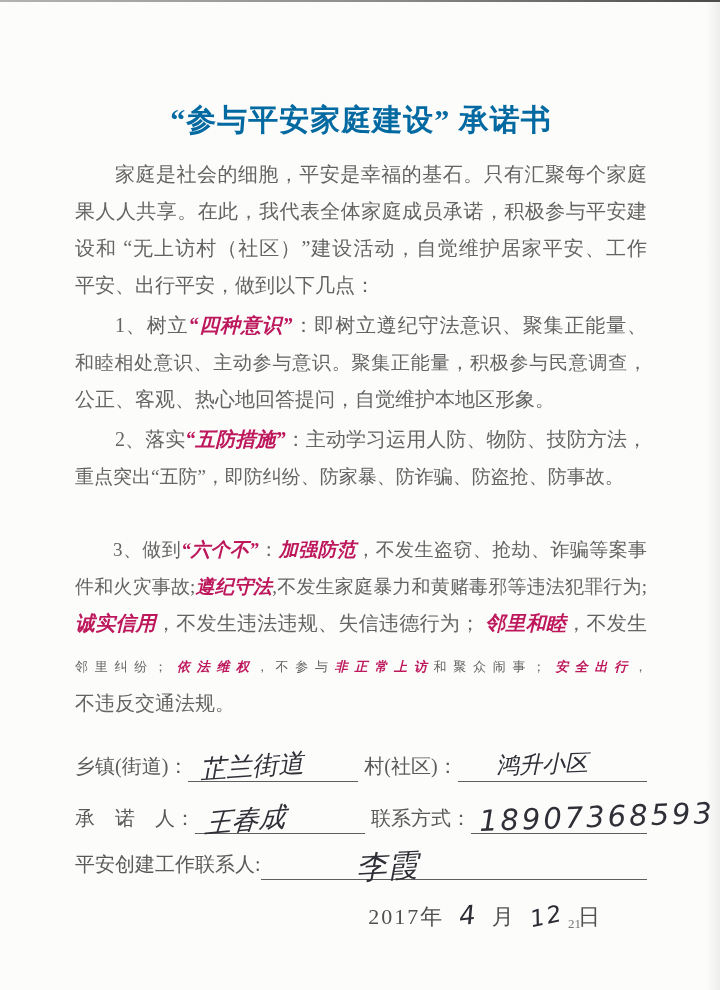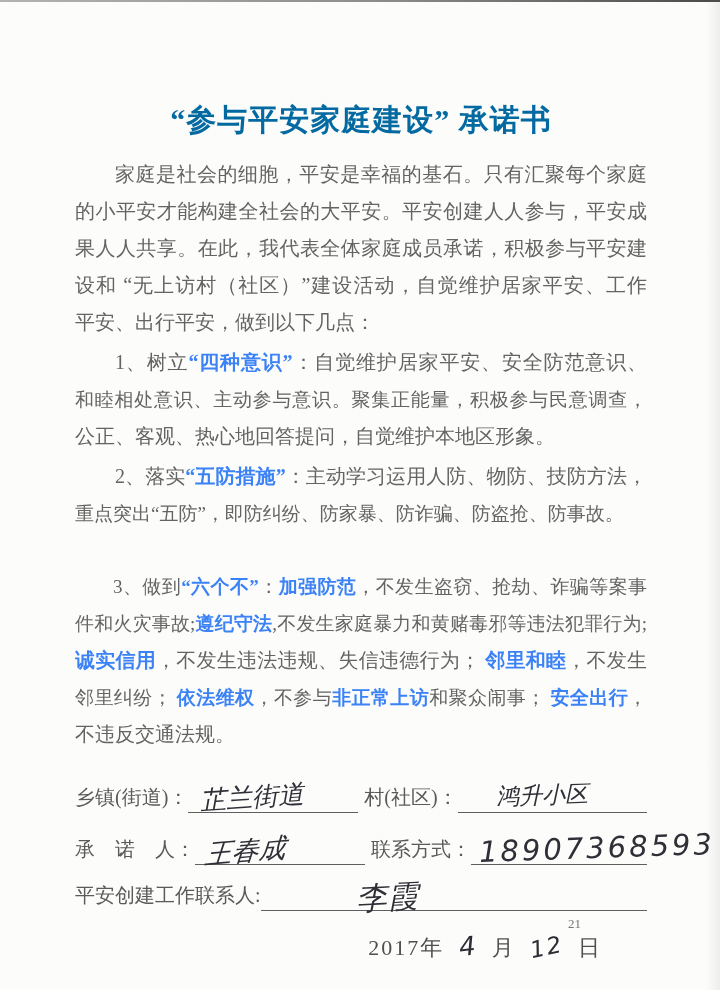--- a/index.html
+++ b/index.html
@@ -14,21 +14,21 @@
   .scan-right{position:absolute;top:0;right:0;bottom:0;width:14px;
     background:linear-gradient(to left,rgba(110,110,110,.10),rgba(110,110,110,0));}
   .content{position:absolute;left:75px;top:0;width:572px;}
   .title{margin-top:100px;text-align:center;font-size:30px;font-weight:bold;
     color:#0369a1;letter-spacing:1px;}
   .paras{margin-top:15px;color:#646464;font-size:20px;}
   .para{margin-bottom:3px;}
   .pline{line-height:37px;height:37px;text-align:justify;text-align-last:justify;overflow:hidden;}
   .pline.last{text-align-last:left;}
   .pline.indent{text-indent:2em;}
-  .pline .b{font-weight:bold;color:#3b82f6;}
+  .pline .b{font-weight:bold;color:#be185d;font-style:italic;}
   .form{margin-top:8px;color:#5a5a5a;font-size:20px;}
   .frow{display:flex;align-items:flex-end;height:52px;}
   .frow.short{height:46px;align-items:flex-end;}
   .flabel{white-space:nowrap;line-height:32px;}
   .blank{border-bottom:1.5px solid #5f5f5f;position:relative;height:36px;}
   .b170{width:170px;margin-right:6px;}
   .bgrow{flex:1;}
   .hand{position:absolute;font-family:"DejaVu Sans",sans-serif;font-style:italic;
     color:#2f2f37;white-space:nowrap;}
   .hw-street{left:12px;bottom:-3px;font-size:26px;transform:rotate(-4deg);}
@@ -50,39 +50,38 @@
 <div class="scan-top"></div>
 <div class="scan-right"></div>
 
 <div class="content">
 
   <div class="title">“参与平安家庭建设” 承诺书</div>
 
   <div class="paras">
       <div class="para">
         <div class="pline indent" style=""><span>家庭是社会的细胞，平安是幸福的基石。只有汇聚每个家庭</span></div>
-        <div class="pline" style=""><span>的小平安才能构建全社会的大平安。平安创建人人参与，平安成</span></div>
         <div class="pline" style=""><span>果人人共享。在此，我代表全体家庭成员承诺，积极参与平安建</span></div>
         <div class="pline" style=""><span>设和 “无上访村（社区）”建设活动，自觉维护居家平安、工作</span></div>
         <div class="pline last" style=""><span>平安、出行平安，做到以下几点：</span></div>
       </div>
       <div class="para">
-        <div class="pline indent" style=""><span>1、树立</span><span class="b">“四种意识”</span><span>：自觉维护居家平安、安全防范意识、</span></div>
+        <div class="pline indent" style=""><span>1、树立</span><span class="b">“四种意识”</span><span>：即树立遵纪守法意识、聚集正能量、</span></div>
         <div class="pline" style="font-size: 19px;"><span>和睦相处意识、主动参与意识。聚集正能量，积极参与民意调查，</span></div>
         <div class="pline last" style=""><span>公正、客观、热心地回答提问，自觉维护本地区形象。</span></div>
       </div>
       <div class="para">
         <div class="pline indent" style=""><span>2、落实</span><span class="b">“五防措施”</span><span>：主动学习运用人防、物防、技防方法，</span></div>
         <div class="pline last" style="font-size: 19px;"><span>重点突出“五防”，即防纠纷、防家暴、防诈骗、防盗抢、防事故。</span></div>
       </div>
       <div class="para">
         <div class="pline indent" style="font-size: 19px; margin-top: 36px;"><span>3、做到</span><span class="b">“六个不”</span><span>：</span><span class="b">加强防范</span><span>，不发生盗窃、抢劫、诈骗等案事</span></div>
         <div class="pline" style="font-size: 19px;"><span>件和火灾事故;</span><span class="b">遵纪守法</span><span>,不发生家庭暴力和黄赌毒邪等违法犯罪行为;</span></div>
         <div class="pline" style=""><span class="b">诚实信用</span><span>，不发生违法违规、失信违德行为； </span><span class="b">邻里和睦</span><span>，不发生</span></div>
-        <div class="pline" style="font-size: 19px;"><span>邻里纠纷； </span><span class="b">依法维权</span><span>，不参与</span><span class="b">非正常上访</span><span>和聚众闹事； </span><span class="b">安全出行</span><span>，</span></div>
+        <div class="pline" style="font-size: 13px; margin-top: 6px;"><span>邻里纠纷； </span><span class="b">依法维权</span><span>，不参与</span><span class="b">非正常上访</span><span>和聚众闹事； </span><span class="b">安全出行</span><span>，</span></div>
         <div class="pline last" style=""><span>不违反交通法规。</span></div>
       </div>
     </div>
 
   <div class="form">
 
     <div class="frow">
       <span class="flabel">乡镇(街道)：</span>
       <span class="blank b170">
         <span class="hand hw-street">芷兰街道</span>

